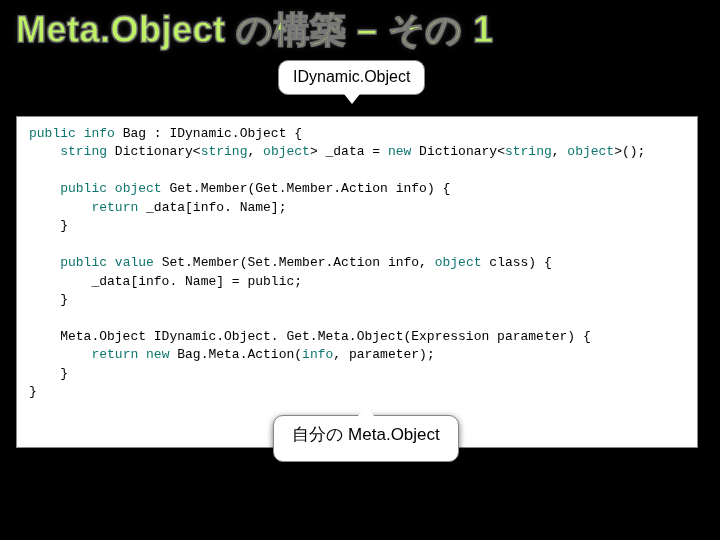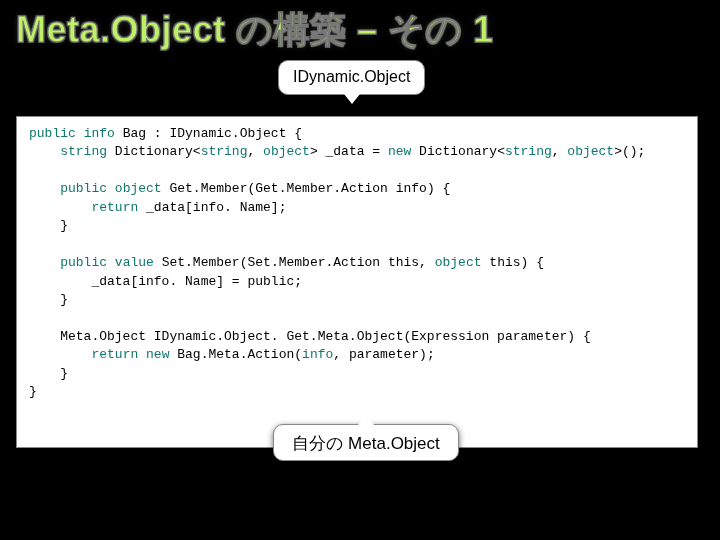--- a/index.html
+++ b/index.html
@@ -49,24 +49,24 @@
     content: "";
     position: absolute;
     bottom: -10px;
     left: 50%;
     margin-left: -8px;
     border-width: 10px 8px 0 8px;
     border-style: solid;
     border-color: #fff transparent transparent transparent;
   }
   .callout-bottom {
-    top: 424px;
+    top: 415px;
     left: 273px;
     z-index: 3;
-    padding: 8px 18px 6px 18px;
+    padding: 8px 18px 16px 18px;
     font-size: 17px;
   }
   .callout-bottom::after {
     content: "";
     position: absolute;
     top: -10px;
     left: 50%;
     margin-left: -8px;
     border-width: 0 8px 10px 8px;
     border-style: solid;
@@ -98,21 +98,21 @@
   <div>IDynamic.Object</div>
 </div>
 
 <div class="codebox"><span class="kw">public</span> <span class="kw">info</span><span> Bag : IDynamic.Object {</span>
 <span>    </span><span class="kw">string</span><span> Dictionary&lt;</span><span class="kw">string</span><span>, </span><span class="kw">object</span><span>&gt; _data = </span><span class="kw">new</span><span> Dictionary&lt;</span><span class="kw">string</span><span>, </span><span class="kw">object</span><span>&gt;();</span>
 
 <span>    </span><span class="kw">public</span> <span class="kw">object</span><span> Get.Member(Get.Member.Action info) {</span>
 <span>        </span><span class="kw">return</span><span> _data[info. Name];</span>
 <span>    }</span>
 
-<span>    </span><span class="kw">public</span> <span class="kw">value</span><span> Set.Member(Set.Member.Action this, </span><span class="kw">object</span><span> this) {</span>
+<span>    </span><span class="kw">public</span> <span class="kw">value</span><span> Set.Member(Set.Member.Action info, </span><span class="kw">object</span><span> class) {</span>
 <span>        _data[info. Name] = public;</span>
 <span>    }</span>
 
 <span>    Meta.Object IDynamic.Object. Get.Meta.Object(Expression parameter) {</span>
 <span>        </span><span class="kw">return</span> <span class="kw">new</span><span> Bag.Meta.Action(</span><span class="kw">info</span><span>, parameter);</span>
 <span>    }</span>
 <span>}</span></div>
 
 <div class="callout callout-bottom">
   <div>自分の Meta.Object</div>

